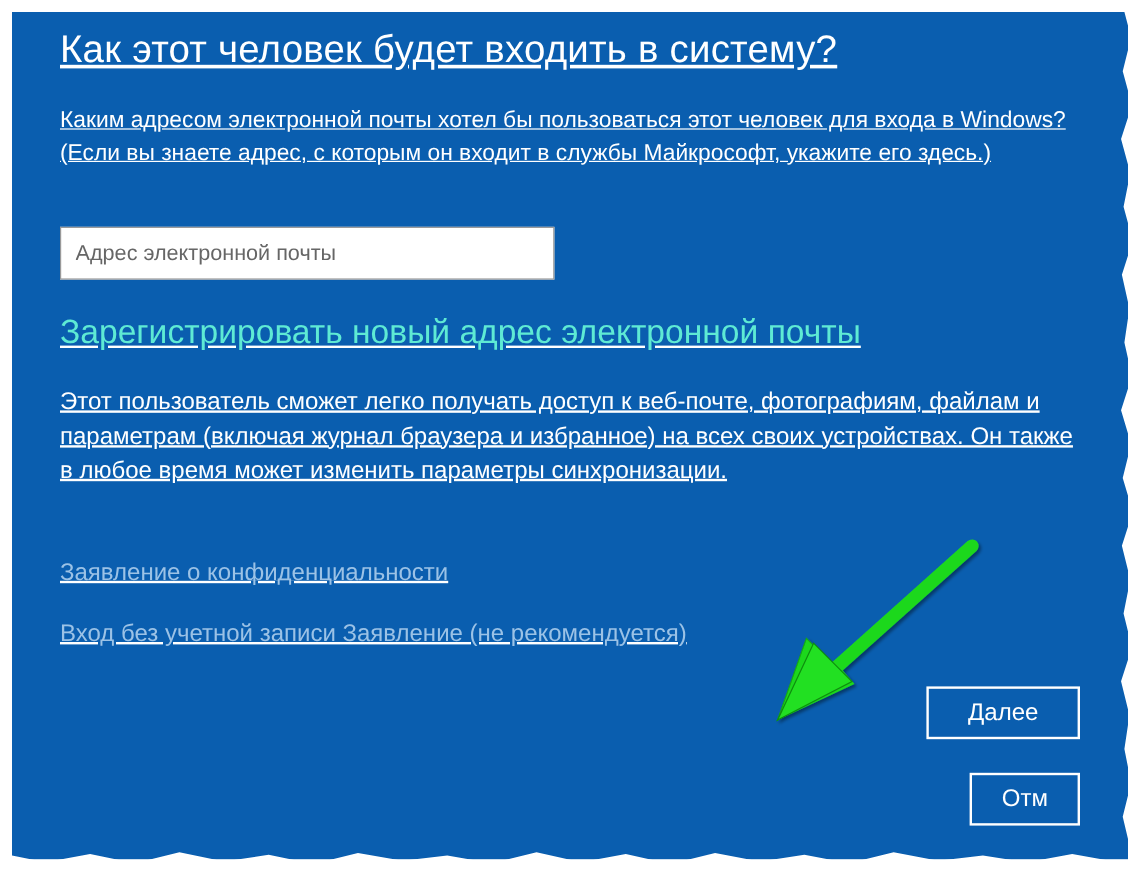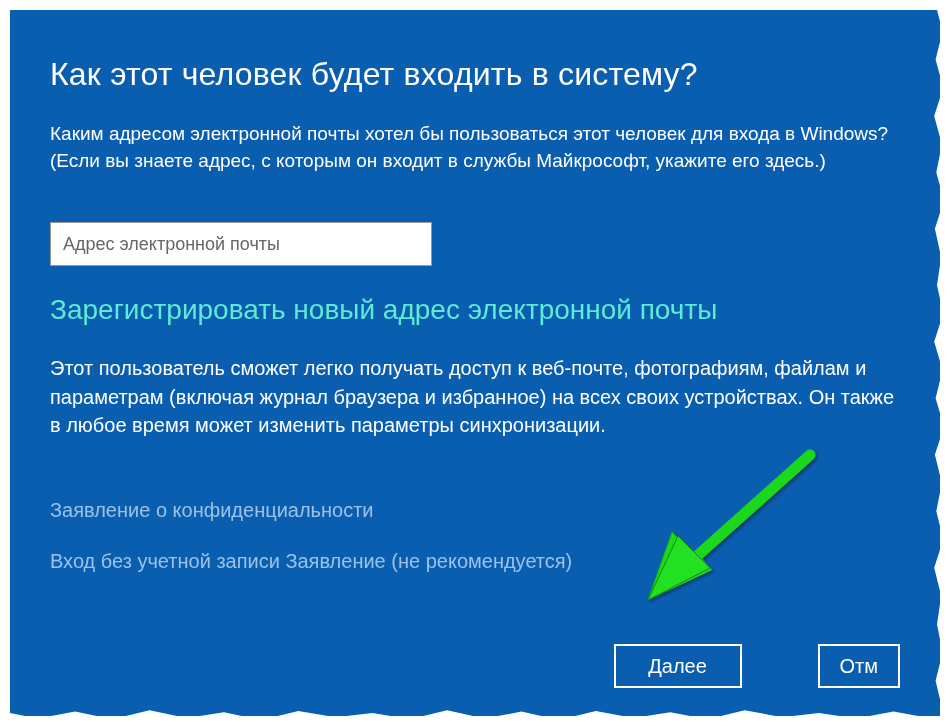--- a/index.html
+++ b/index.html
@@ -15,39 +15,40 @@
       overflow: hidden;
       position: relative;
     }
     .window {
       position: absolute;
       top: 10px;
       left: 10px;
       width: 930px;
       height: 706px;
       background: #0A5EAF;
-      padding: 46px 40px 40px 40px;
+      padding: 13px 40px 40px 40px;
       color: #ffffff;
+      text-decoration: underline;
     }
     .title {
       font-size: 32px;
       font-weight: 300;
       color: #ffffff;
       margin-bottom: 28px;
       letter-spacing: 0.2px;
     }
     .description {
       font-size: 19px;
       line-height: 1.4;
       color: #ffffff;
       margin-bottom: 48px;
       max-width: 860px;
     }
     .email-input {
-      width: 382px;
+      width: 412px;
       height: 44px;
       background: #ffffff;
       border: 1px solid #999;
       padding: 0 12px;
       font-size: 18px;
       color: #555;
       margin-bottom: 28px;
       outline: none;
     }
     .email-input::placeholder {
@@ -79,21 +80,22 @@
       font-size: 20px;
       color: #9BC2E6;
       margin-bottom: 28px;
       cursor: pointer;
     }
     .button-row {
       position: absolute;
       bottom: 28px;
       right: 40px;
       display: flex;
-      gap: 40px;
+      gap: 28px;
+      flex-direction: column;
     }
     .btn {
       min-width: 128px;
       height: 44px;
       background: #0A5EAF;
       border: 2px solid #ffffff;
       color: #ffffff;
       font-size: 20px;
       font-family: inherit;
       cursor: pointer;

